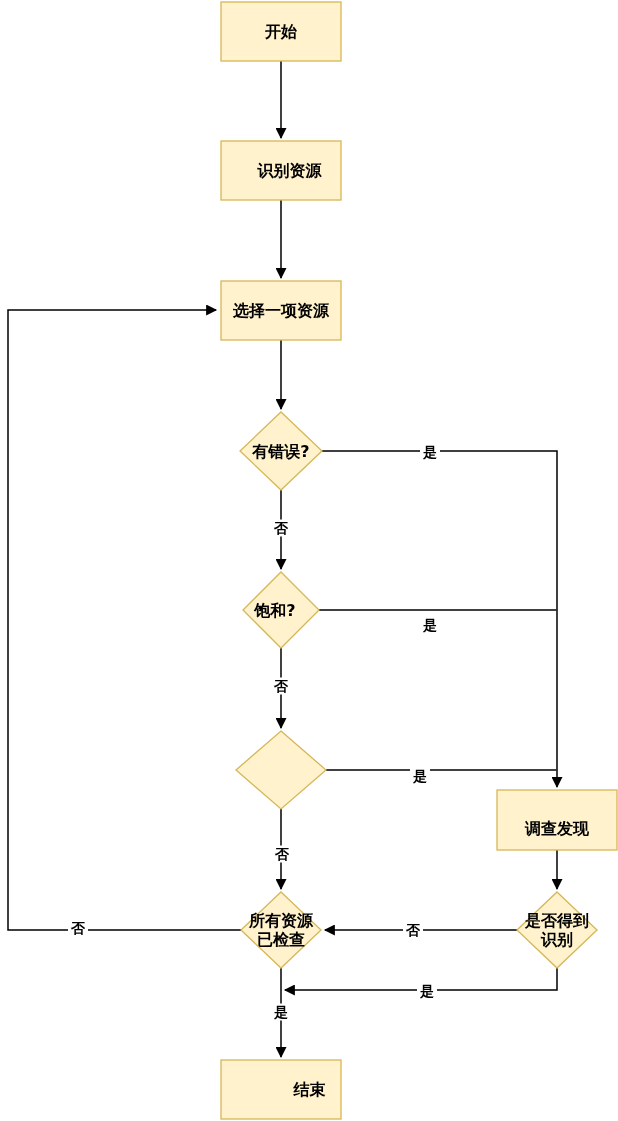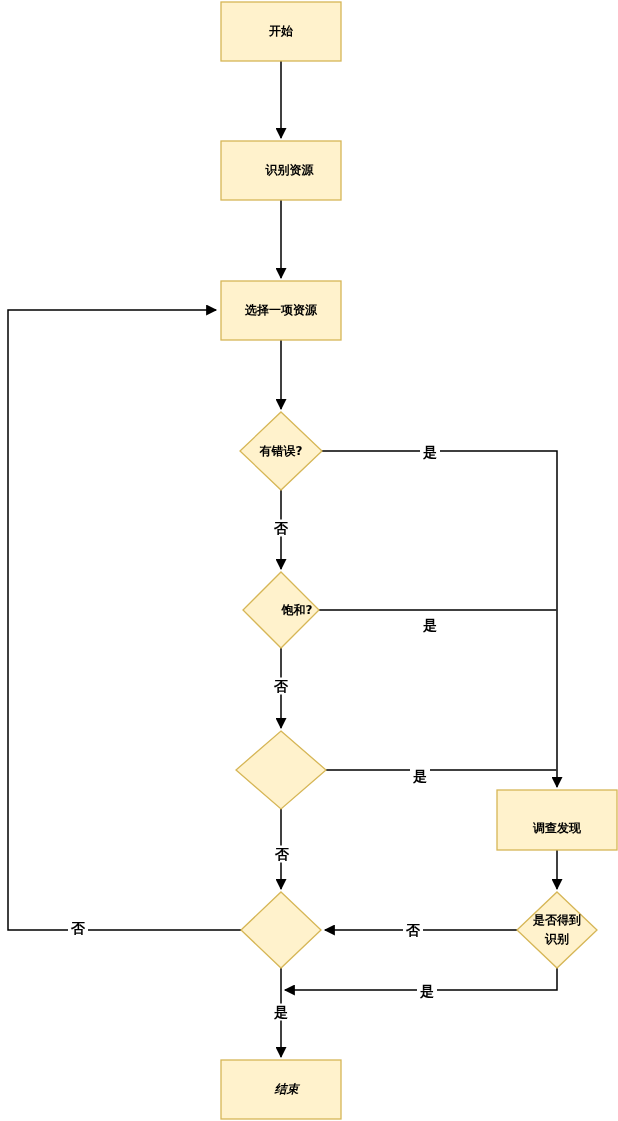--- a/index.html
+++ b/index.html
@@ -37,21 +37,21 @@
     stroke: var(--edge);
     stroke-width: 1.5;
   }
   #arrowhead path { fill: var(--edge); }
   .node-label {
     position: absolute;
     display: flex;
     align-items: center;
     justify-content: center;
     text-align: center;
-    font-size: 12px;
+    font-size: 16px;
     font-weight: 700;
     color: var(--text);
     line-height: 19px;
     white-space: pre-line;
     pointer-events: none;
   }
   .edge-label {
     position: absolute;
     transform: translate(-50%, -50%);
     background: #ffffff;
@@ -100,25 +100,27 @@
     <rect class="shape" x="497" y="790" width="120" height="60"></rect>
     <polygon class="shape" points="281,892 321,930 281,968 241,930"></polygon>
     <polygon class="shape" points="557,892 597,930 557,968 517,930"></polygon>
     <rect class="shape" x="221" y="1060" width="120" height="59"></rect>
   </svg>
 
   <div class="node-label" style="left:221px; top:2px;    width:120px; height:59px;">开始</div>
   <div class="node-label" style="left:221px; top:141px;  width:137px; height:59px;">识别资源</div>
   <div class="node-label" style="left:221px; top:281px;  width:120px; height:59px;">选择一项资源</div>
   <div class="node-label" style="left:240px; top:412px;  width:82px;  height:78px;">有错误?</div>
-  <div class="node-label" style="left:259px; top:572px;  width:76px;  height:76px;text-align:center;">饱和?</div>
+  <div class="node-label" style="left:237px; top:572px;  width:76px;  height:76px;text-align:center;">饱和?</div>
   <div class="node-label" style="left:497px; top:790px;  width:120px; height:76px;border-radius:21px;">调查发现</div>
+  <div class="node-label" style="left:241px; top:892px;  width:80px;  height:76px;">所有资源
+已检查</div>
   <div class="node-label" style="left:517px; top:892px;  width:80px;  height:76px;text-align:center;">是否得到
 识别</div>
-  <div class="node-label" style="left:215px; top:1060px; width:143px; height:59px;font-style:italic;">结束</div>
+  <div class="node-label" style="left:238px; top:1060px; width:143px; height:59px;">结束</div>
 
   <div class="edge-label" style="left:430px; top:452px;">是</div>
   <div class="edge-label" style="left:281px; top:528px;">否</div>
   <div class="edge-label" style="left:430px; top:625px;">是</div>
   <div class="edge-label" style="left:281px; top:686px;">否</div>
   <div class="edge-label" style="left:420px; top:776px;">是</div>
   <div class="edge-label" style="left:282px; top:854px;">否</div>
   <div class="edge-label" style="left:413px; top:930px;">否</div>
   <div class="edge-label" style="left:427px; top:991px;">是</div>
   <div class="edge-label" style="left:78px;  top:928px;">否</div>

